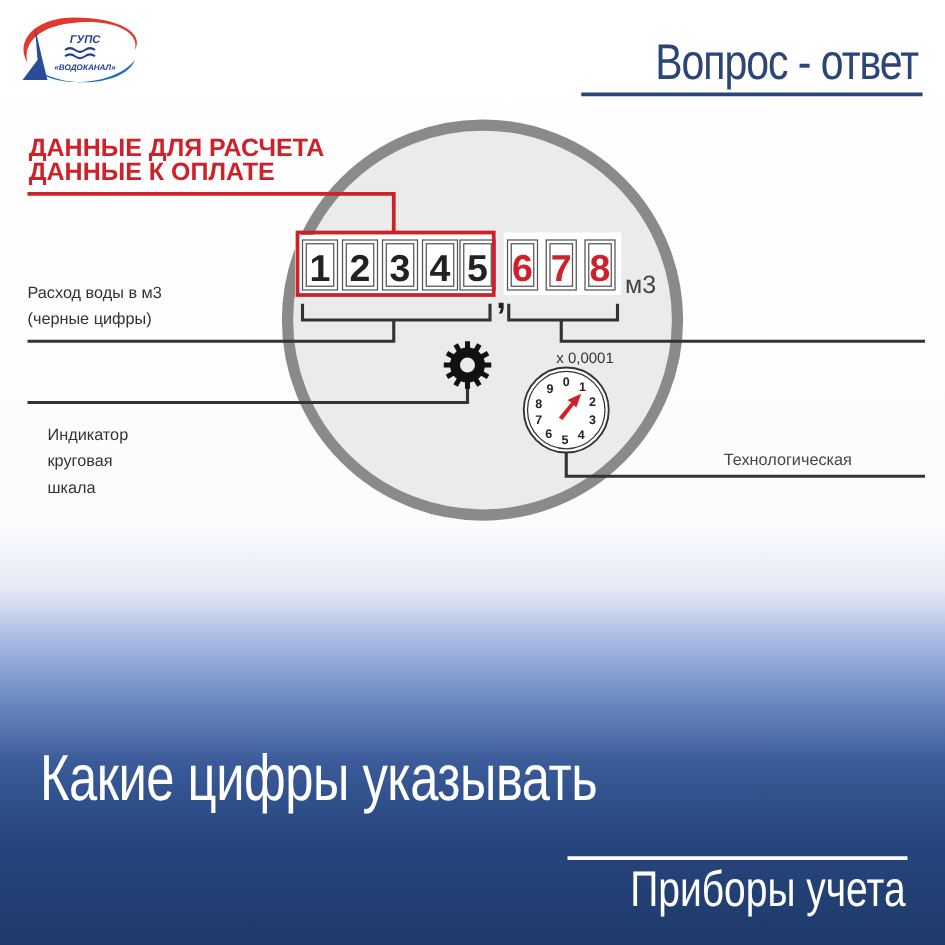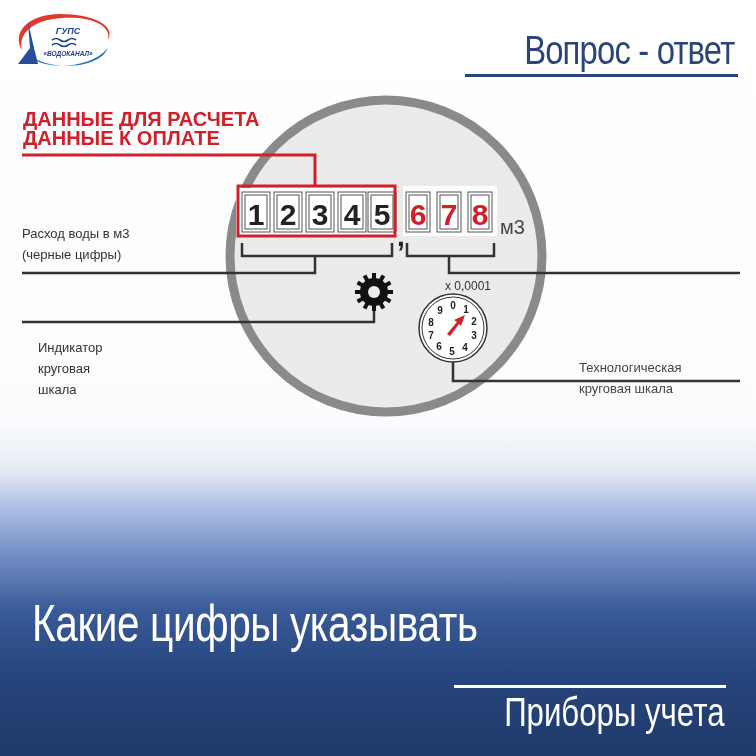--- a/index.html
+++ b/index.html
@@ -146,18 +146,17 @@
 <div class="abs label" style="left:38px; top:337px;">
   <div>Индикатор</div>
   <div>круговая</div>
   <div>шкала</div>
 </div>
 
 <div class="abs label-sm" style="left:581px; top:193px;">
 </div>
 <div class="abs label" style="left:579px; top:310px; color:#444;margin-top:47px;">
   <div>Технологическая</div>
-  <div>круговая шкала</div>
 </div>
 
 <div class="abs bottom-title">Какие цифры указывать</div>
 <div class="abs bottom-rule"></div>
 <div class="abs bottom-sub">Приборы учета</div>
 
 </body></html>

